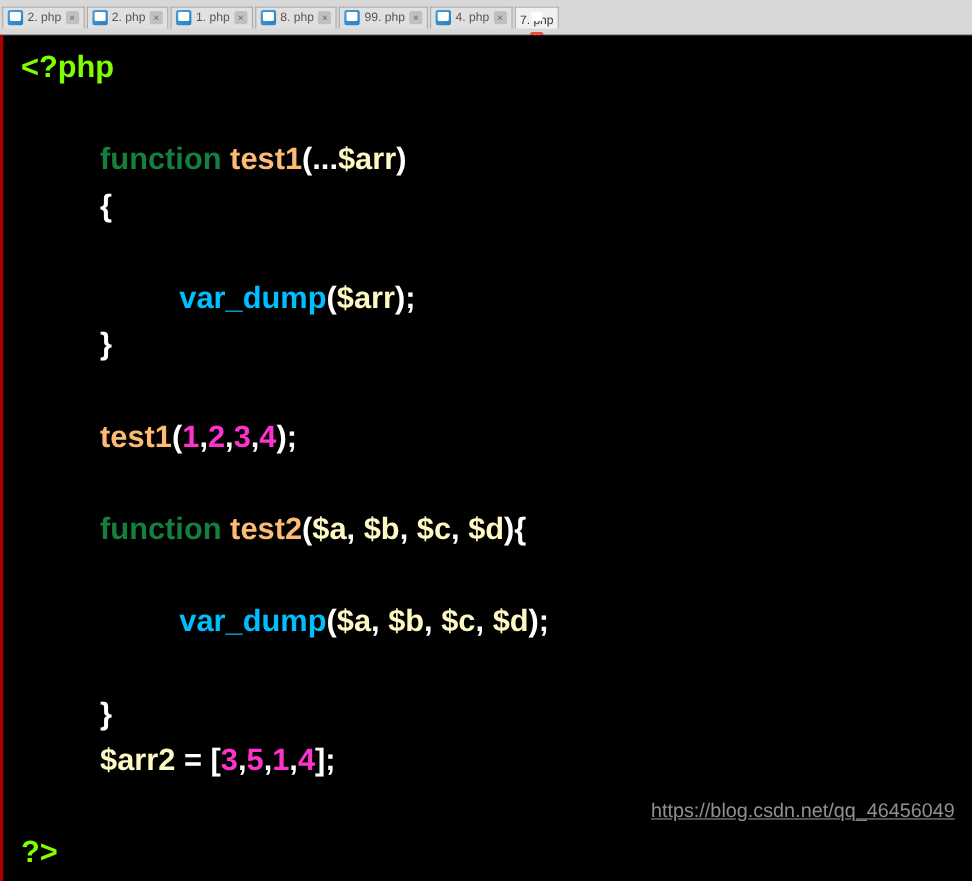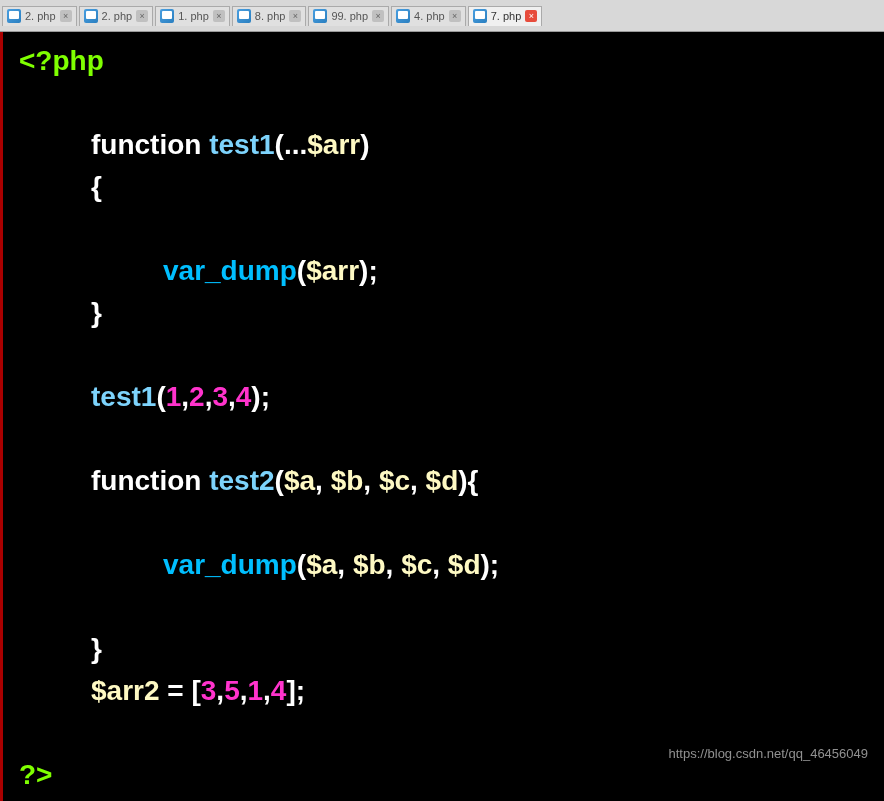--- a/index.html
+++ b/index.html
@@ -29,20 +29,21 @@
       gap: 4px;
       margin-right: 2px;
       background: #e0e0e0;
       border: 1px solid #aaa;
       border-bottom: none;
       height: 20px;
     }
     .tab.active {
       background: #f0f0f0;
       color: #333;
+      flex-direction: column;
     }
     .tab-icon {
       width: 14px;
       height: 14px;
       background: linear-gradient(135deg, #4a9fe0 0%, #2a7fc0 100%);
       border-radius: 2px;
       position: relative;
     }
     .tab-icon::after {
       content: "";
@@ -86,37 +87,38 @@
       font-family: Liberation Sans, sans-serif;
     }
     .code-line.highlighted {
       background: #3a3d3e;
       display: inline-block;
       min-width: calc(100% + 32px);
       margin-left: -16px;
       padding-left: 16px;
     }
     .tok-green { color: #7fff00; }
-    .tok-keyword { color: #ffffff; }
-    .tok-func { color: #7dd3fc; }
+    .tok-keyword { color: #15803d; }
+    .tok-func { color: #fdba74; }
     .tok-var { color: #fef9c3; }
     .tok-paren { color: #ffffff; }
     .tok-brace { color: #ffffff; }
     .tok-num { color: #ff33cc; }
     .tok-punc { color: #ffffff; }
     .tok-builtin { color: #00bfff; }
     .watermark {
       position: absolute;
-      bottom: 48px;
+      bottom: 60px;
       right: 16px;
-      font-size: 13px;
+      font-size: 18px;
       font-weight: normal;
       color: #aaa;
       opacity: 0.85;
       font-family: Arial, sans-serif;
+      text-decoration: underline;
     }
     .cursor-line {
       position: relative;
     }
     .cursor-bar {
       display: inline-block;
       width: 1px;
       height: 32px;
       background: #fff;
       vertical-align: middle;

